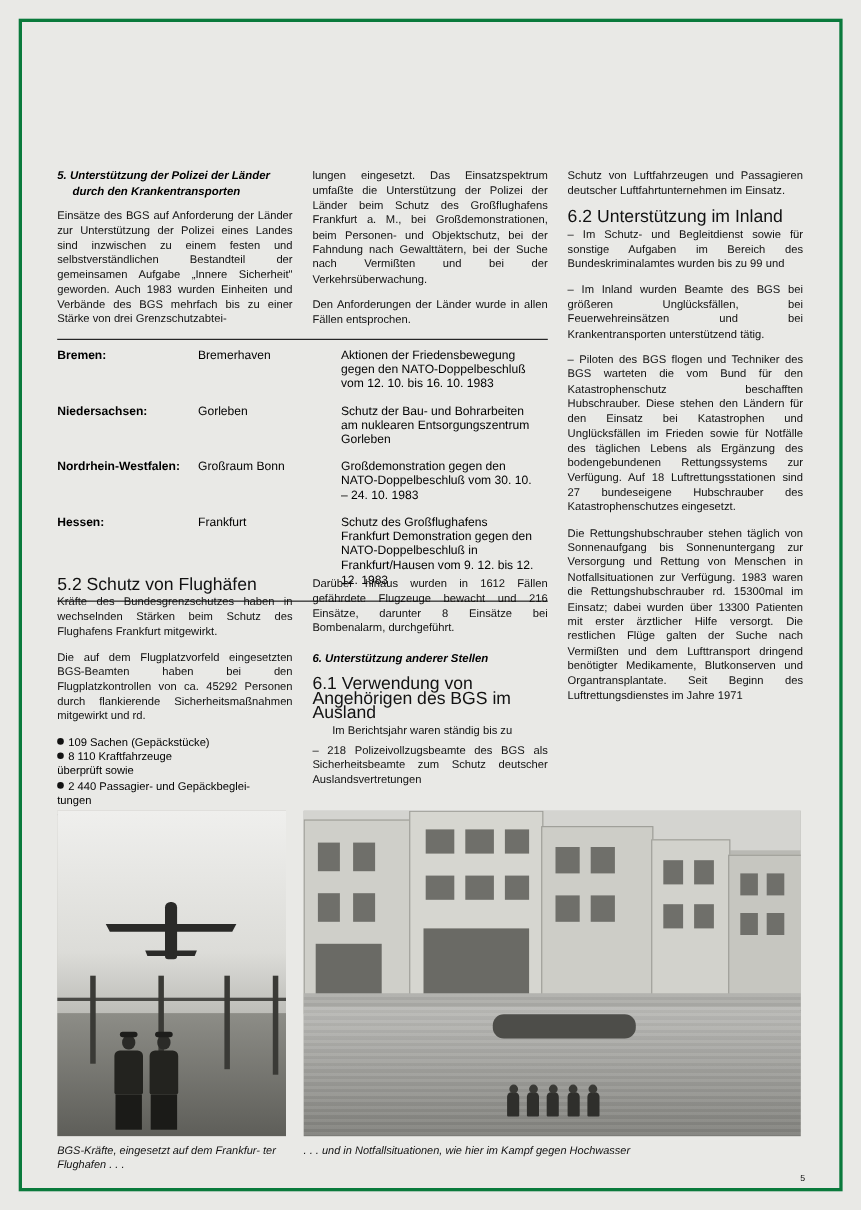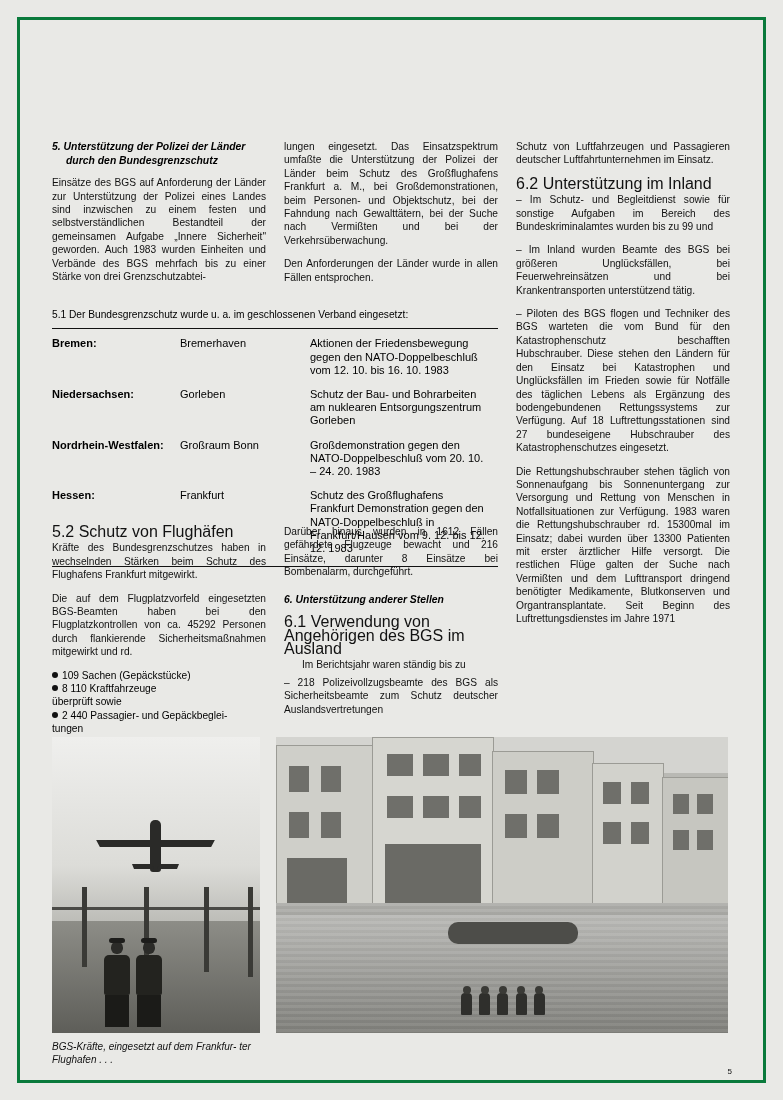--- a/index.html
+++ b/index.html
@@ -36,20 +36,21 @@
     left: 52px;
     top: 140px;
     width: 680px;
   }
   .cols {
     display: flex;
     gap: 18px;
   }
   .col {
     width: 214px;
+    margin-top: 14px;
   }
   p, div.tx {
     font-size: 10.2px;
     line-height: 13.4px;
     margin: 0 0 10px 0;
     text-align: justify;
     color: #111;
   }
   .hd-italic {
     font-style: italic;
@@ -232,59 +233,58 @@
 <div class="page">
   <div class="frame"></div>
 
   <div class="content">
 
     <div class="cols">
 
       <div class="col">
         <div class="hd-italic">
           <span>5. Unterstützung der Polizei der Länder</span>
-          <span class="ind">durch den Bundesgrenzschutz</span>
+          <span class="ind">durch den Krankentransporten</span>
         </div>
         <p>Einsätze des BGS auf Anforderung der Länder zur Unterstützung der Polizei eines Landes sind inzwischen zu einem festen und selbstverständlichen Bestandteil der gemeinsamen Aufgabe „Innere Sicherheit" geworden. Auch 1983 wurden Einheiten und Verbände des BGS mehrfach bis zu einer Stärke von drei Grenzschutzabtei-</p>
       </div>
 
       <div class="col">
         <p>lungen eingesetzt. Das Einsatzspektrum umfaßte die Unterstützung der Polizei der Länder beim Schutz des Großflughafens Frankfurt a. M., bei Großdemonstrationen, beim Personen- und Objektschutz, bei der Fahndung nach Gewalttätern, bei der Suche nach Vermißten und bei der Verkehrsüberwachung.</p>
         <p>Den Anforderungen der Länder wurde in allen Fällen entsprochen.</p>
       </div>
 
       <div class="col">
         <p>Schutz von Luftfahrzeugen und Passagieren deutscher Luftfahrtunternehmen im Einsatz.</p>
         <p class="sec-head">6.2 Unterstützung im Inland</p>
         <p>– Im Schutz- und Begleitdienst sowie für sonstige Aufgaben im Bereich des Bundeskriminalamtes wurden bis zu 99 und</p>
         <p>– Im Inland wurden Beamte des BGS bei größeren Unglücksfällen, bei Feuerwehreinsätzen und bei Krankentransporten unterstützend tätig.</p>
         <p>– Piloten des BGS flogen und Techniker des BGS warteten die vom Bund für den Katastrophenschutz beschafften Hubschrauber. Diese stehen den Ländern für den Einsatz bei Katastrophen und Unglücksfällen im Frieden sowie für Notfälle des täglichen Lebens als Ergänzung des bodengebundenen Rettungssystems zur Verfügung. Auf 18 Luftrettungsstationen sind 27 bundeseigene Hubschrauber des Katastrophenschutzes eingesetzt.</p>
         <p>Die Rettungshubschrauber stehen täglich von Sonnenaufgang bis Sonnenuntergang zur Versorgung und Rettung von Menschen in Notfallsituationen zur Verfügung. 1983 waren die Rettungshubschrauber rd. 15300mal im Einsatz; dabei wurden über 13300 Patienten mit erster ärztlicher Hilfe versorgt. Die restlichen Flüge galten der Suche nach Vermißten und dem Lufttransport dringend benötigter Medikamente, Blutkonserven und Organtransplantate. Seit Beginn des Luftrettungsdienstes im Jahre 1971</p>
       </div>
     </div>
 
     <div class="tablewrap" style="position:absolute; left:0; top:164px; width:446px;">
-      <div class="tbl-intro">5.1  Der Bundesgrenzschutz wurde u. a. im geschlossenen Verband eingesetzt:</div>
       <hr class="hr-thin">
       <table class="states">
         <tbody>
             <tr>
           <td class="state">Bremen:</td>
           <td class="place">Bremerhaven</td>
           <td class="desc">Aktionen der Friedensbewegung gegen den NATO-Doppelbeschluß vom 12. 10. bis 16. 10. 1983</td>
         </tr>
         <tr>
           <td class="state">Niedersachsen:</td>
           <td class="place">Gorleben</td>
           <td class="desc">Schutz der Bau- und Bohrarbeiten am nuklearen Entsorgungszentrum Gorleben</td>
         </tr>
         <tr>
           <td class="state">Nordrhein-Westfalen:</td>
           <td class="place">Großraum Bonn</td>
-          <td class="desc">Großdemonstration gegen den NATO-Doppelbeschluß vom 20. 10. – 24. 20. 1983</td>
+          <td class="desc">Großdemonstration gegen den NATO-Doppelbeschluß vom 30. 10. – 24. 10. 1983</td>
         </tr>
         <tr>
           <td class="state">Hessen:</td>
           <td class="place">Frankfurt</td>
           <td class="desc">Schutz des Großflughafens Frankfurt Demonstration gegen den NATO-Doppelbeschluß in Frankfurt/Hausen vom 9. 12. bis 12. 12. 1983</td>
         </tr>
       </tbody>
         </table>
       <hr class="hr-thin">
     </div>
@@ -400,15 +400,16 @@
         </div>
       <div class="p2-person" style="left:57%;">
           <i></i>
         </div>
     </div>
 
     <div class="cap cap1">
       <span>BGS-Kräfte, eingesetzt auf dem Frankfur-</span>
       <span>ter Flughafen . . .</span>
     </div>
+    <div class="cap cap2">. . . und in Notfallsituationen, wie hier im Kampf gegen Hochwasser</div>
     <div class="pageno">5</div>
   </div>
 </div>
 
 </body></html>

